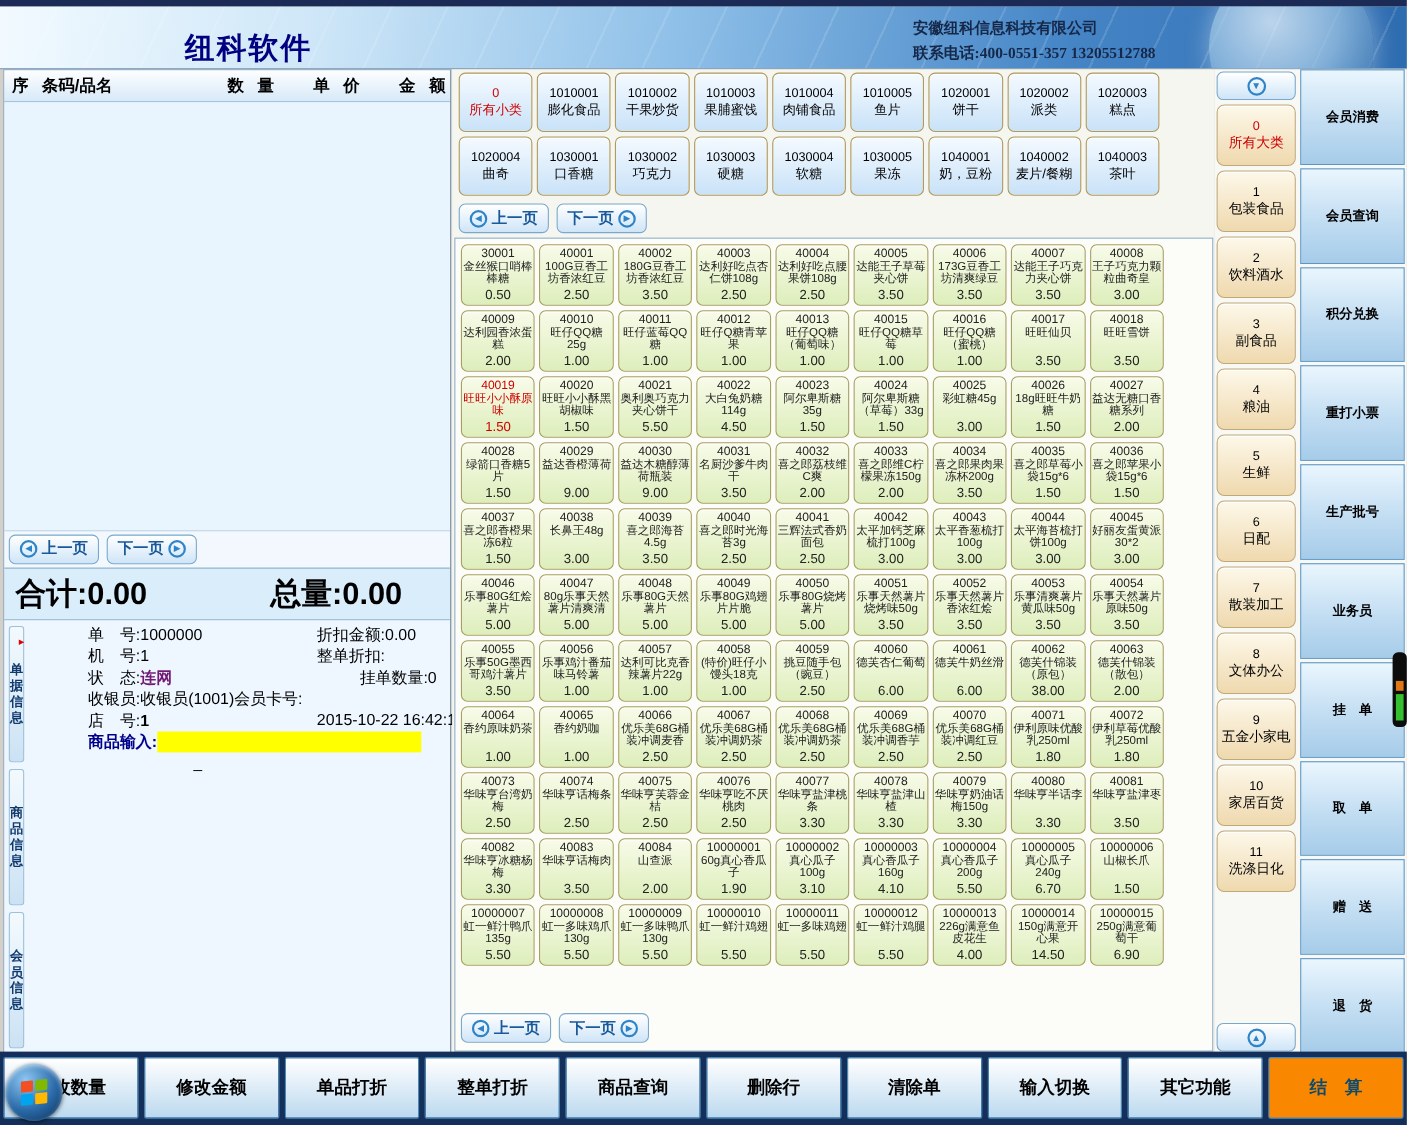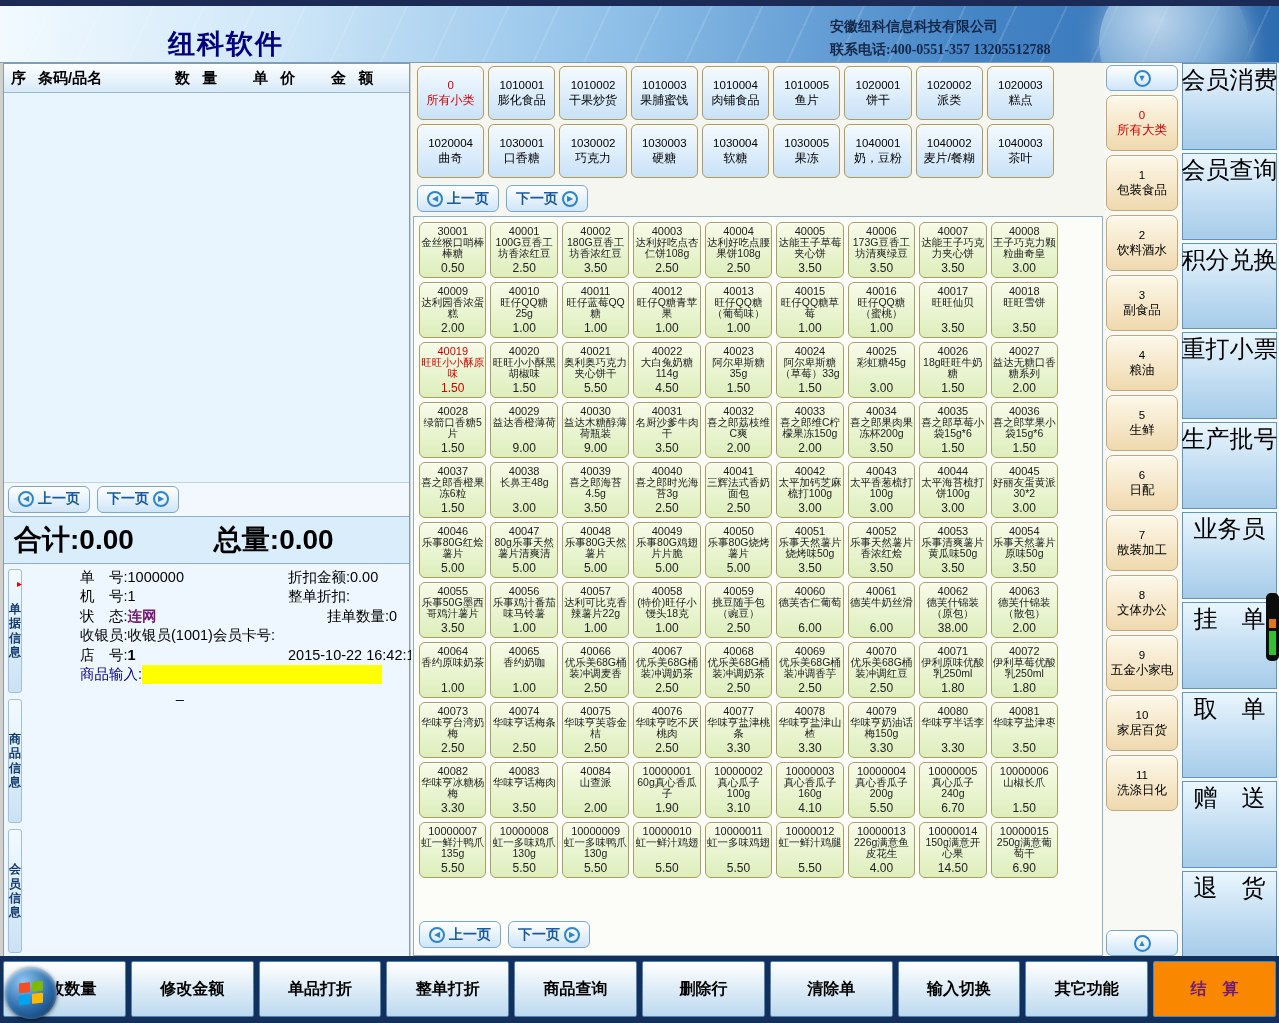--- a/index.html
+++ b/index.html
@@ -31,54 +31,54 @@
   #company { position:absolute; left:830px; top:9px; font-size:14px; font-weight:bold; color:#16284a; line-height:23px;font-family:Liberation Serif, serif; }
   
   #left-panel {
     position:absolute; left:3px; top:63px; width:407px; height:895px;
     border:1px solid #7f9db9; background:#e9f5fe; display:flex; flex-direction:column;
   }
   .cols { height:29px; display:flex; align-items:center; background:linear-gradient(#fdfeff,#d7e9f8);
           border-bottom:1px solid #9ab8d0; font-weight:bold; font-size:15px; }
   .col-seq { width:34px; padding-left:7px; }
   .col-name { flex:1; }
-  .col-qty,.col-price,.col-amt { width:78px; text-align:left; letter-spacing:4px; }
+  .col-qty,.col-price,.col-amt { width:78px; text-align:right; letter-spacing:4px; }
   .list-body { flex:1; background:#e9f5fe; }
   .pager-bar { height:34px; display:flex; gap:7px; align-items:center; padding:0 4px;
                background:#f2f8fd; border-top:1px solid #c0d4e4; }
   .pagerbtn {
     display:inline-flex; align-items:center; gap:4px; height:27px; padding:0 9px;
     background:linear-gradient(#ffffff,#cfe5f8); border:1px solid #7aa8cc; border-radius:6px;
     color:#1a5a9a; font-weight:bold; font-size:14px; cursor:pointer;
     font-family:"Liberation Sans","DejaVu Sans",sans-serif;
   }
   .circ {
     width:16px; height:16px; border:2px solid #2f84c8; border-radius:50%;
     display:inline-flex; align-items:center; justify-content:center;
     font-size:8px; color:#2f84c8; line-height:1;
   }
   .totals { height:48px; background:#d9edfb; border-top:1px solid #8fb0c8; border-bottom:1px solid #8fb0c8;
             display:flex; align-items:center; font-size:28px; font-weight:bold; padding:0 10px; }
   .totals .tblock { display:flex; align-items:baseline; }
-  .totals .qtyblock { margin-left:80px; }
+  .totals .qtyblock { margin-left:112px; }
   
   .info { flex:1; display:flex; background:#eef7ff; padding:3px 0 2px 2px; }
   .tabs { width:47px; display:flex; flex-direction:column; gap:6px; padding:2px 2px; }
   .tab { flex:1; border:1px solid #9fc0da; border-radius:3px;
          background:linear-gradient(#f3fafe,#cbe2f4); font-size:12px; color:#123a6e; font-weight:bold;
          display:flex; align-items:center; justify-content:center; text-align:center; line-height:1.2;
          position:relative; cursor:pointer; }
   .tabmark { position:absolute; right:-1px; top:8px; color:#e00000; font-size:10px; }
   .fields { flex:1; padding:1px 0 0 8px; font-size:14.5px;margin-left:48px; }
   .frow { height:19.5px; display:flex; align-items:center; white-space:nowrap; }
   .w210 { display:inline-block; width:208px; }
   .w150 { display:inline-block; width:148px;text-align:center; }
   .red-text { color:#701a75; font-weight:bold; }
   .bold { font-weight:bold; }
-  .navy-bold { color:#00008b; font-weight:normal; }
+  .navy-bold { color:#00008b; font-weight:bold; }
   .input-box { display:inline-block; width:240px; height:19px; background:#ffff00; vertical-align:middle; }
   .cursor-row { height:14px; padding-left:96px; font-size:14px; }
   
   #midbg { position:absolute; left:411px; top:63px; width:693px; height:895px; background:#f6f6f1; }
   #smallcats { position:absolute; left:417px; top:66px; width:637px;
                display:grid; grid-template-columns:repeat(9,1fr); gap:4px; grid-auto-rows:54px; }
   .scat {
     border:1px solid #b09a5c; border-radius:6px;
     background:linear-gradient(#f4faff,#c9e2f8); box-shadow:inset 0 1px 0 #fff;
     display:flex; flex-direction:column; align-items:center; justify-content:center; gap:3px;
@@ -114,31 +114,31 @@
     display:flex; flex-direction:column; align-items:center; justify-content:center; gap:3px;
     font-size:12.5px; cursor:pointer; text-align:center; line-height:1.05;
   }
   .bcat .code { font-size:11.5px; }
   .bcat.red .code,.bcat.red .name { color:#d00000; }
   #bigcat-up { margin-top:auto; }
   #sidebtns { position:absolute; left:1182px; top:63px; width:95px; height:895px;
               display:flex; flex-direction:column; gap:3px; }
   .sidebtn { flex:1; border:1px solid #5a96c8;
              background:linear-gradient(#eaf6fe 0%,#c2ddf2 55%,#a6cce9 100%);
-             font-size:24px; color:#000; display:flex; align-items:flex-start; justify-content:center;
-             cursor:pointer; font-family:inherit; white-space:pre; }
+             font-size:12px; color:#000; display:flex; align-items:center; justify-content:center;
+             cursor:pointer; font-family:inherit; white-space:pre;font-weight:bold; }
   
   #bottom { position:absolute; left:0; top:956px; width:1279px; height:67px; background:#14305a;
             display:flex; gap:5px; padding:5px 3px 6px; }
   .botbtn { flex:1; border:1px solid #4a88b8; border-radius:2px;
             background:linear-gradient(#ffffff,#bcd9ef);
             font-size:16px; font-weight:bold; color:#000; cursor:pointer;
             display:flex; align-items:center; justify-content:center; white-space:pre;
             font-family:inherit; }
-  .botbtn.accent { background:#f98700; color:#701a75; }
+  .botbtn.accent { background:#f98700; color:#0c4a6e; }
   
   #winorb { position:absolute; left:5px; top:967px; width:52px; height:52px; border-radius:50%;
             background:radial-gradient(circle at 35% 28%, #8cc6f2 0%, #2a6aa8 55%, #0a2a50 100%);
             box-shadow:0 1px 4px rgba(0,0,0,.6), inset 0 2px 4px rgba(255,255,255,.6);
             display:flex; align-items:center; justify-content:center; cursor:pointer; }
   .winflag { width:24px; height:22px; display:grid; grid-template-columns:1fr 1fr; grid-template-rows:1fr 1fr;
              gap:2px; transform:skewY(-6deg); }
   .winflag i { border-radius:1px; }
   .winflag i:nth-child(1){ background:#f25022; } .winflag i:nth-child(2){ background:#7fba00; }
   .winflag i:nth-child(3){ background:#00a4ef; } .winflag i:nth-child(4){ background:#ffb900; }

